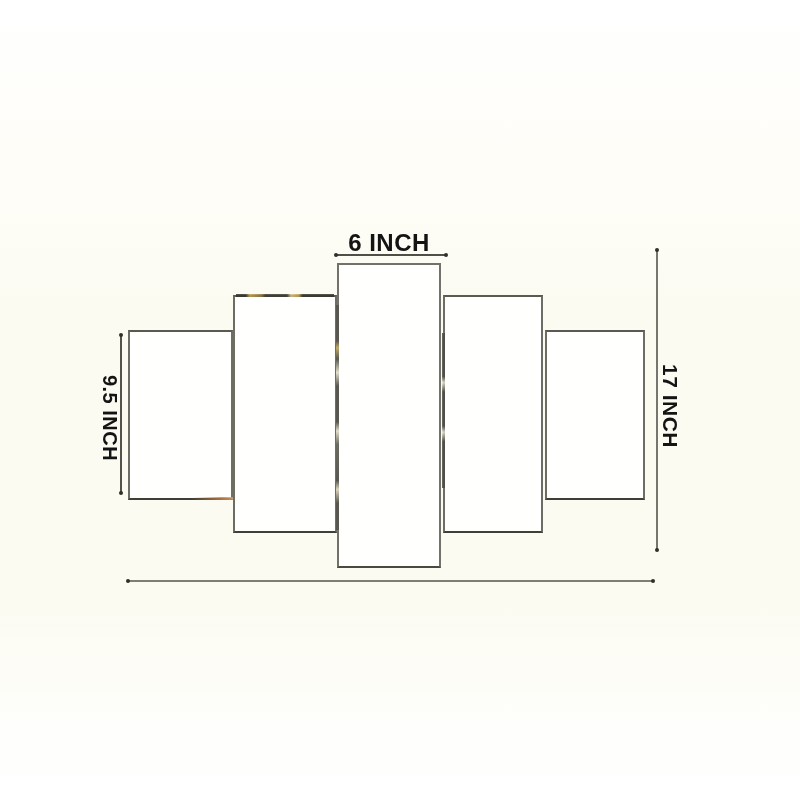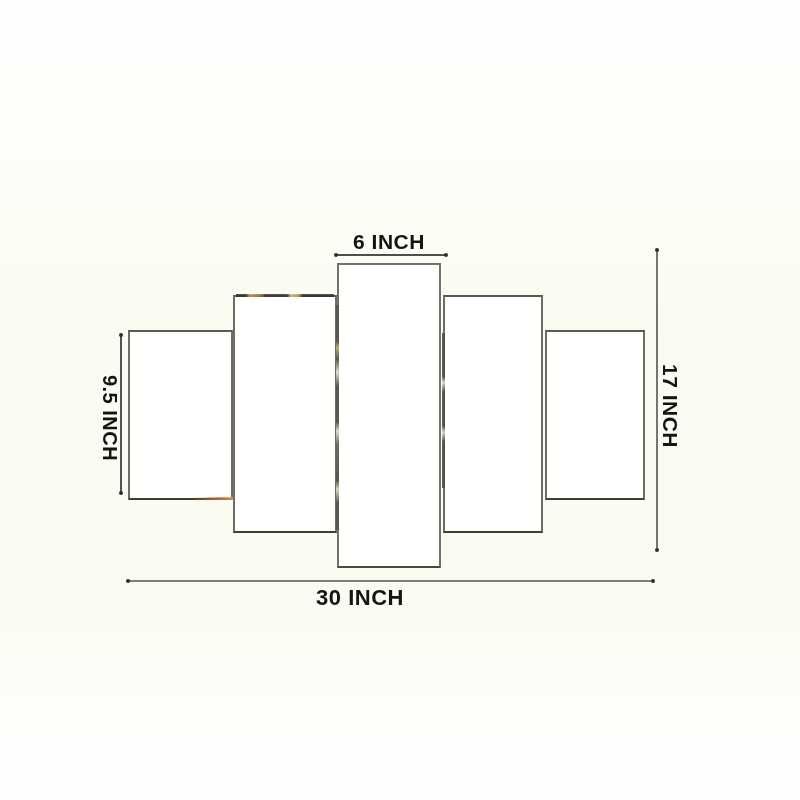--- a/index.html
+++ b/index.html
@@ -88,21 +88,21 @@
 
   
   .dim-label {
     position: absolute;
     color: #141414;
     font-weight: bold;
     letter-spacing: 0.5px;
     white-space: nowrap;
     line-height: 1;
   }
-  .lbl-top    { left: 320px; top: 231px; width: 138px; text-align: center; font-size: 21px; }
+  .lbl-top    { left: 320px; top: 231px; width: 138px; text-align: center; font-size: 24px; }
   .lbl-bottom { left: 294px; top: 587px; width: 132px; text-align: center; font-size: 22px; }
   .lbl-left   { left: 110px; top: 418px; font-size: 20px;
                 transform: translate(-50%, -50%) rotate(90deg); }
   .lbl-right  { left: 670px; top: 406px; font-size: 21px;
                 transform: translate(-50%, -50%) rotate(90deg); }
 </style>
 </head>
 <body>
 
 <div class="stage">
@@ -121,15 +121,14 @@
   <div class="dim-label lbl-top">6 INCH</div>
   <div class="dim-line hline dl-top"></div>
 
   <div class="dim-line vline dl-left"></div>
   <div class="dim-label lbl-left">9.5 INCH</div>
 
   <div class="dim-line vline dl-right"></div>
   <div class="dim-label lbl-right">17 INCH</div>
 
   <div class="dim-line hline dl-bottom"></div>
-  <div class="dim-label lbl-bottom">30 INCH</div>
 
 </div>
 
 </body></html>

